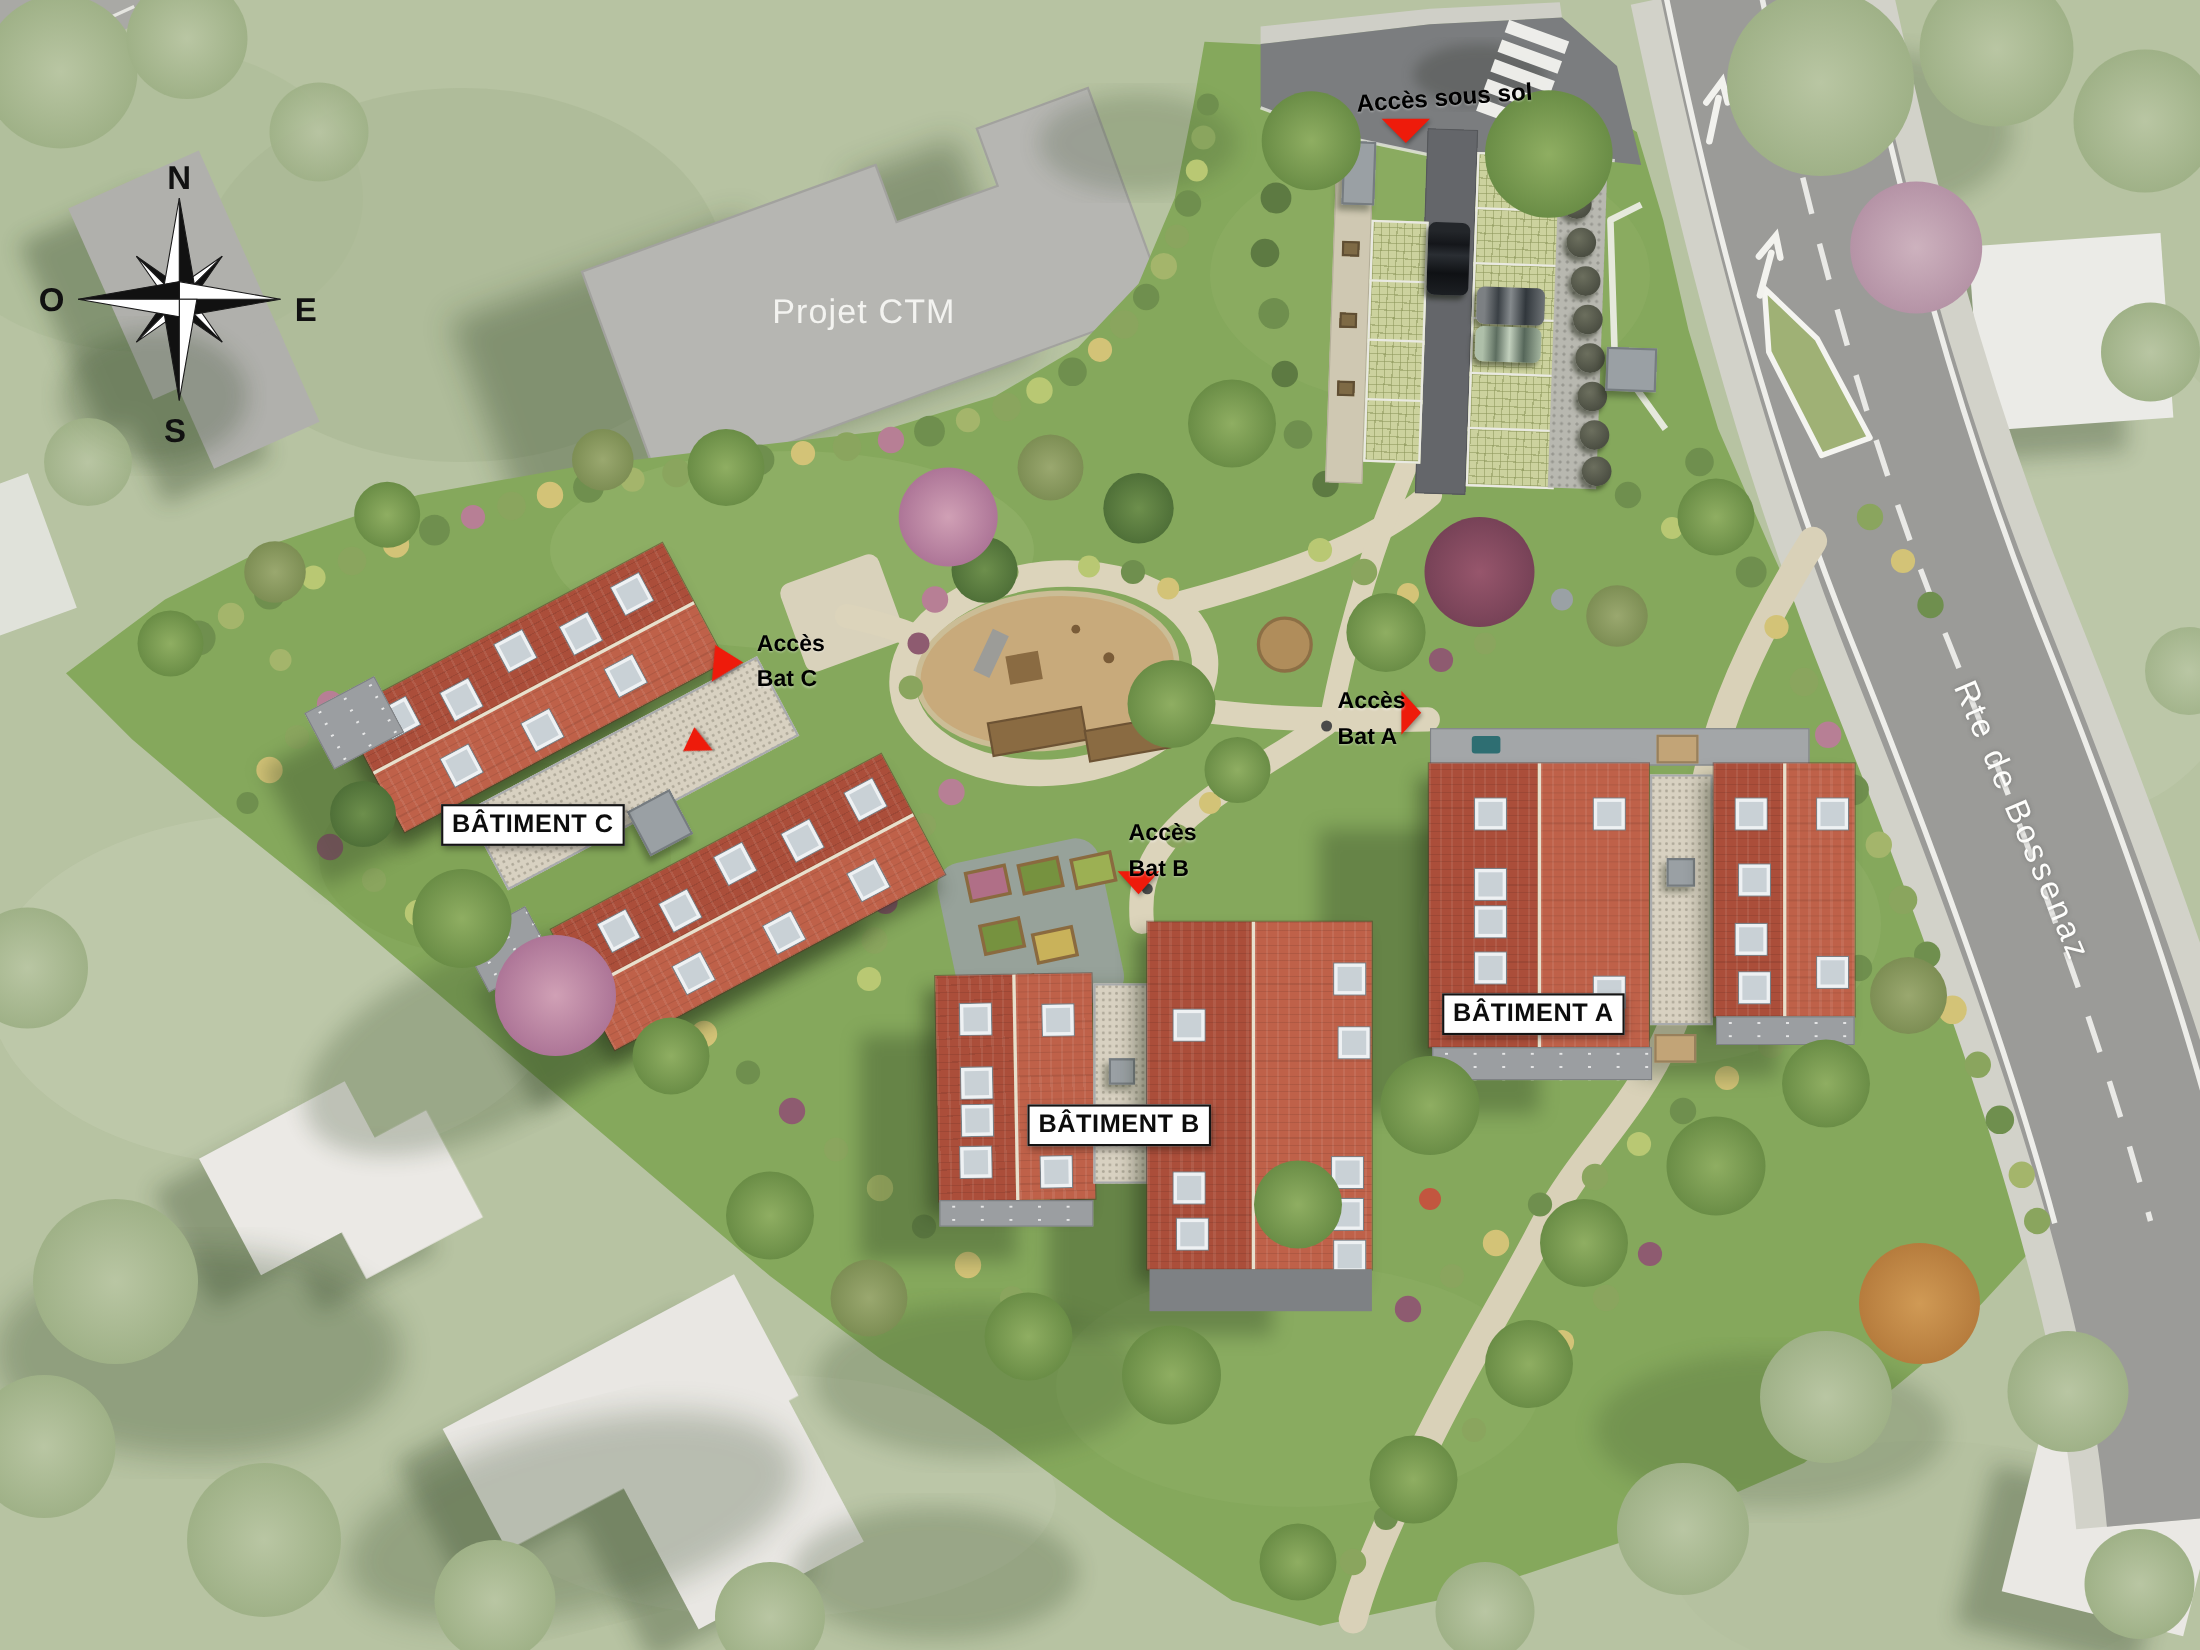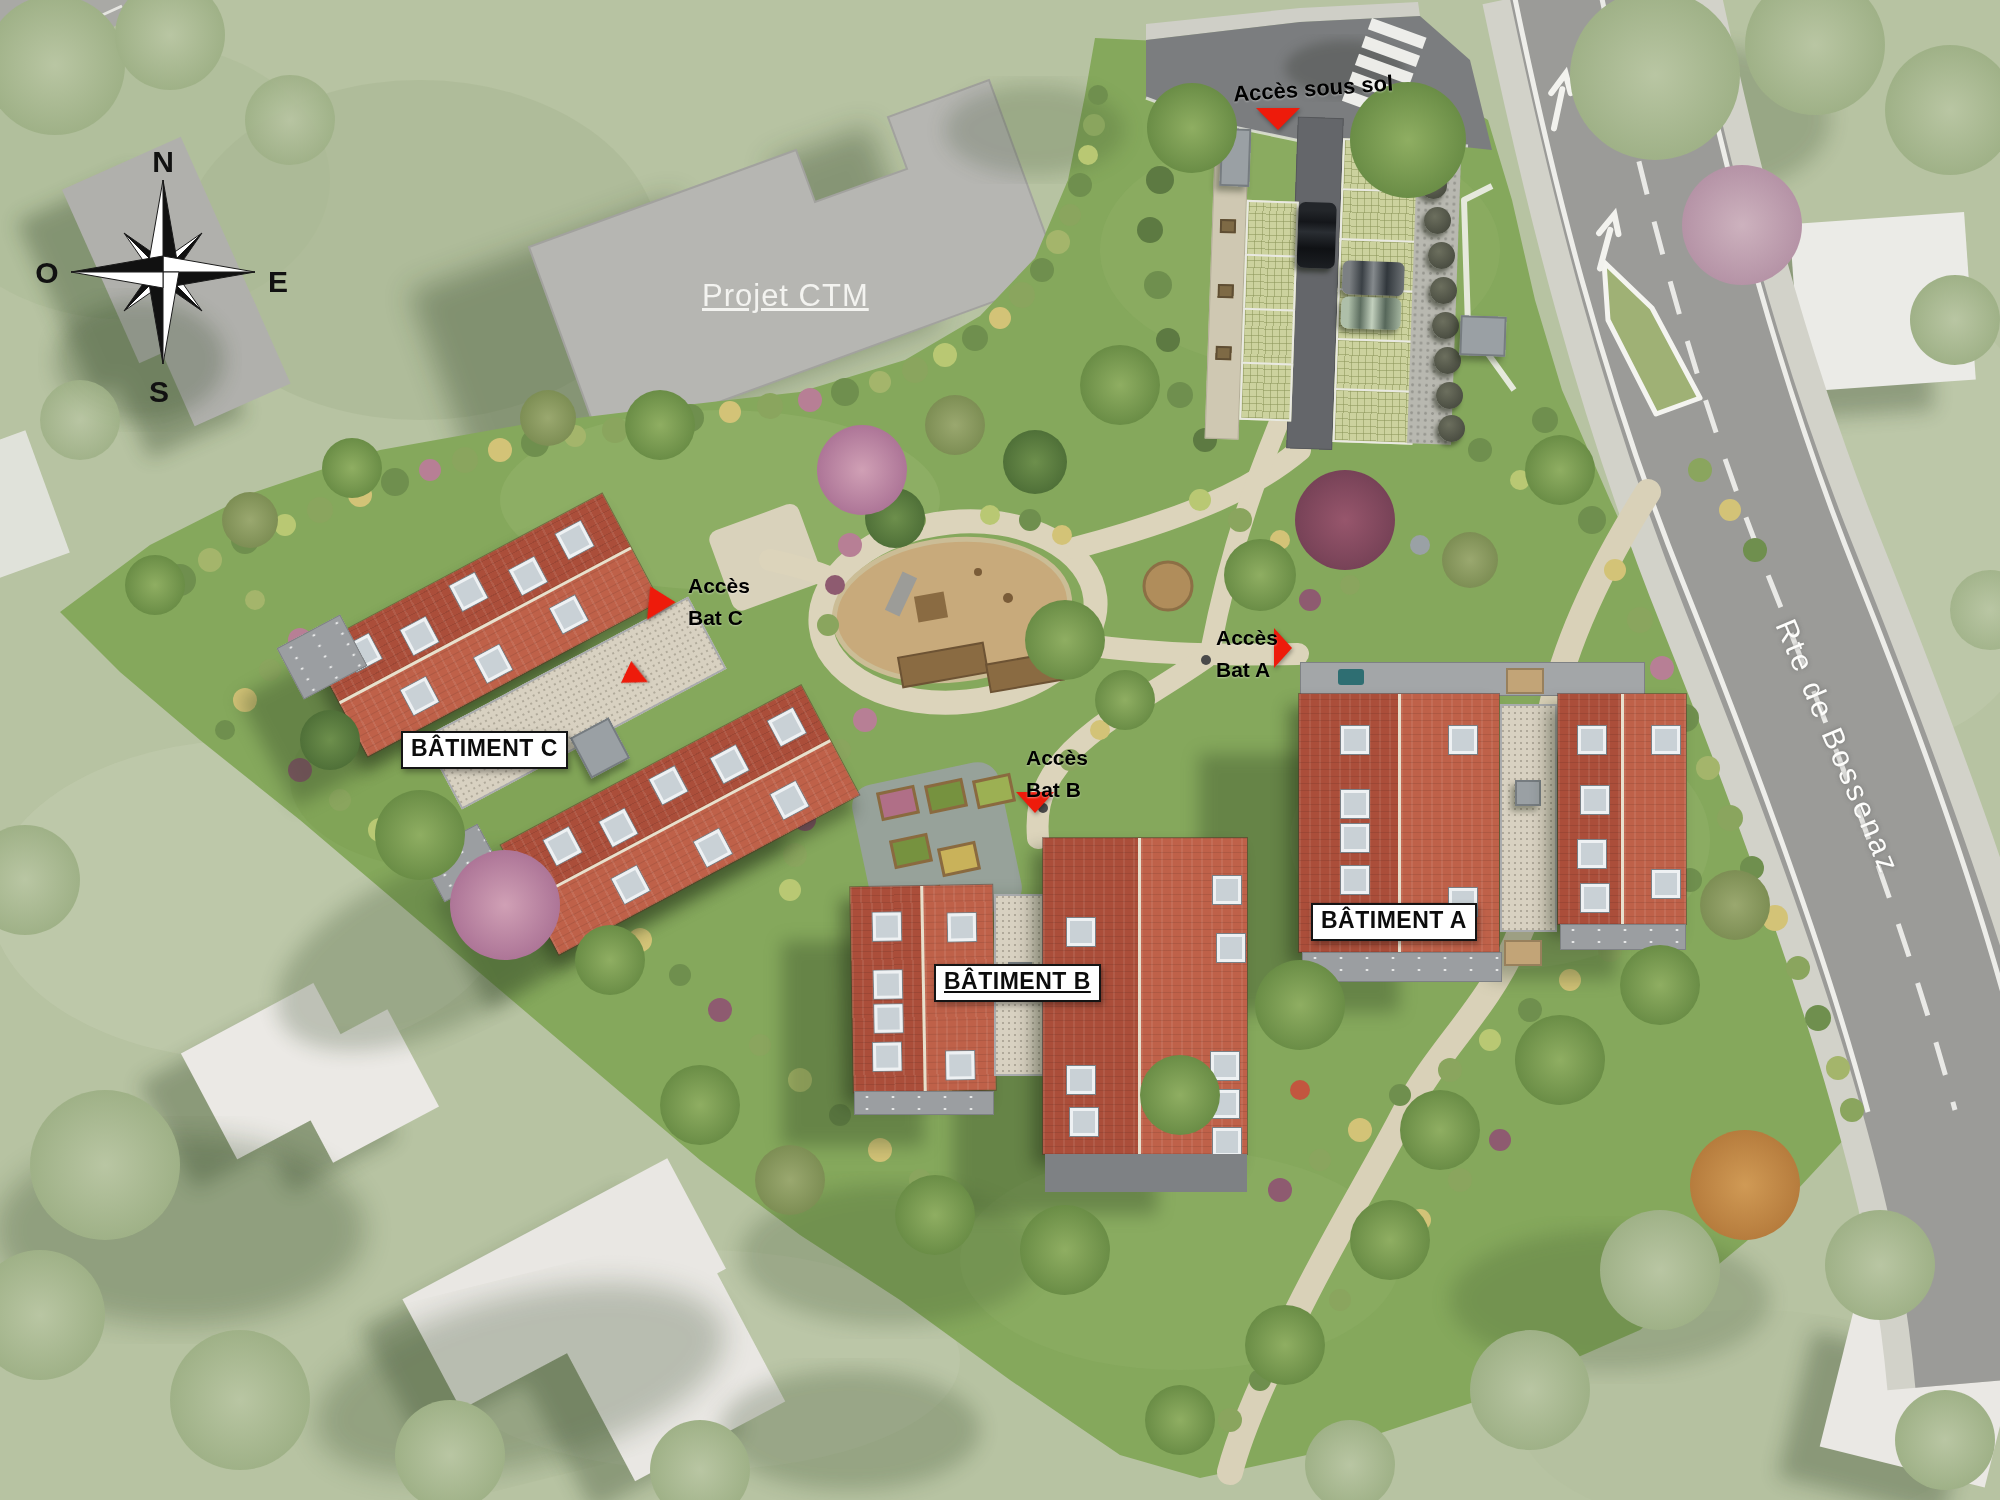--- a/index.html
+++ b/index.html
@@ -628,21 +628,21 @@
         <polygon points="128,224 144,132 128,132" fill="#fff"></polygon>
       <polygon points="36,132 128,116 128,132" fill="#111"></polygon>
         <polygon points="36,132 128,148 128,132" fill="#fff"></polygon>
     </g>
     <text class="cmp-lbl" x="128" y="32" text-anchor="middle">N</text>
     <text class="cmp-lbl" x="12" y="143" text-anchor="middle">O</text>
     <text class="cmp-lbl" x="243" y="152" text-anchor="middle">E</text>
     <text class="cmp-lbl" x="124" y="262" text-anchor="middle">S</text>
   </svg>
 
-  <div class="ctm-label" style="left:702px;top:280px;text-decoration:underline;">Projet CTM</div>
+  <div class="ctm-label" style="left:702px;top:268px;">Projet CTM</div>
 
   <div class="route-label" style="left:1798px;top:615px;">Rte de Bossenaz</div>
 
   <div class="acc" style="left:1233px;top:72px;transform:rotate(-4deg);font-size:22px;">Accès sous sol</div>
   <div class="tri tri-down-big" style="left:1256px;top:108px;"></div>
 
   <div class="acc" style="left:688px;top:570px;">
     <span>Accès</span><br><span>Bat C</span>
   </div>
   <div class="tri tri-flag" style="left:640px;top:592px;transform:rotate(32deg);"></div>
@@ -652,16 +652,16 @@
     <span>Accès</span><br><span>Bat B</span>
   </div>
   <div class="tri tri-down" style="left:1016px;top:792px;"></div>
 
   <div class="acc" style="left:1216px;top:622px;">
     <span>Accès</span><br><span>Bat A</span>
   </div>
   <div class="tri tri-right" style="left:1274px;top:628px;"></div>
 
   <div class="bbox" style="left:401px;top:731px;">BÂTIMENT C</div>
-  <div class="bbox" style="left:934px;top:964px;text-decoration:underline;">BÂTIMENT B</div>
+  <div class="bbox" style="left:934px;top:1004px;">BÂTIMENT B</div>
   <div class="bbox" style="left:1311px;top:903px;">BÂTIMENT A</div>
 
 </div>
 
 </body></html>

